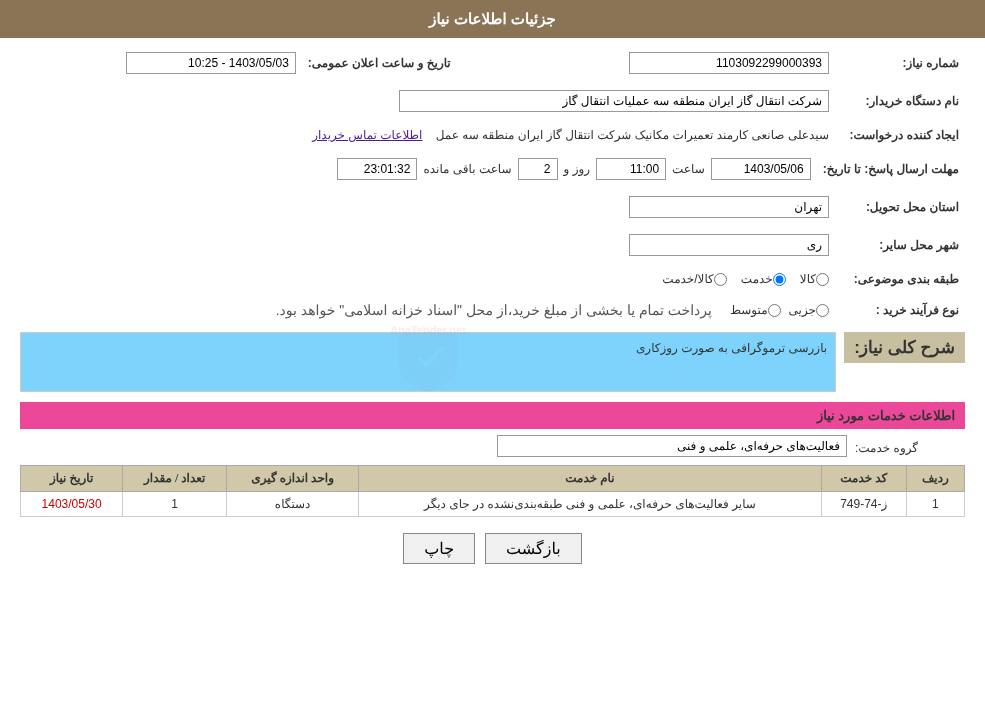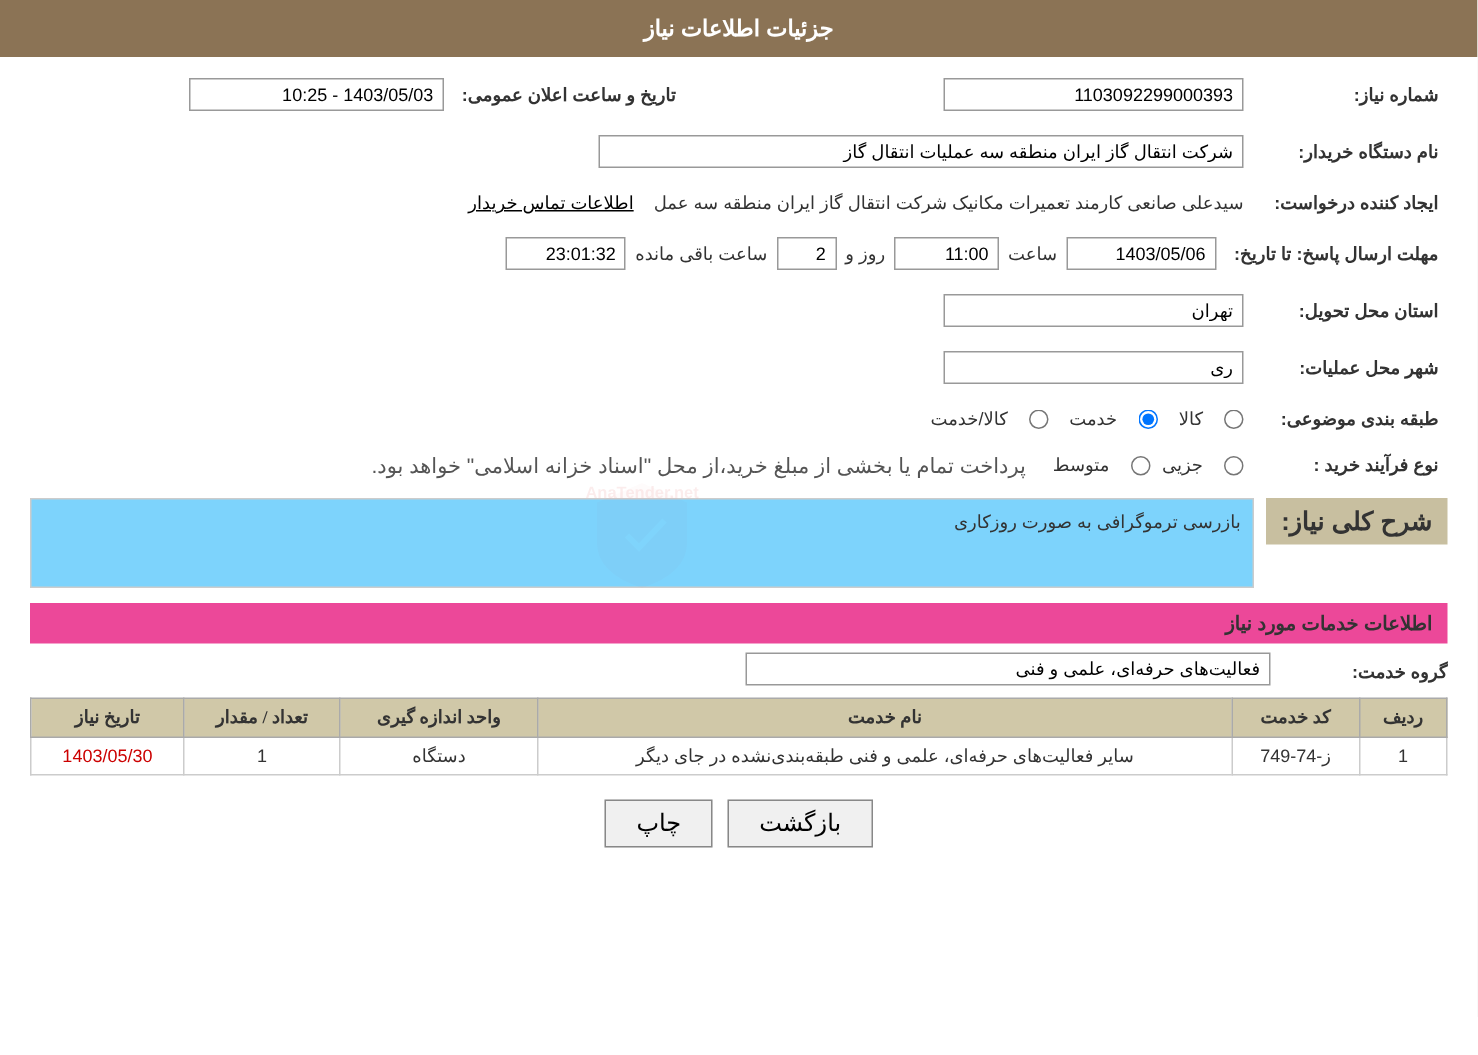--- a/index.html
+++ b/index.html
@@ -68,35 +68,35 @@
     }
     .section-header {
       background: #ec4899;
       padding: 6px 10px;
       font-weight: bold;
       font-size: 13px;
       margin: 10px 0 6px 0;
       text-align: right;
     }
     .blue-link {
-      color: #000000;
+      color: #4c1d95;
       text-decoration: underline;
       cursor: pointer;
       margin-left: 45px;
     }
     .radio-group {
       display: flex;
       gap: 14px;
       direction: rtl;
       align-items: center;
     }
     .radio-item {
       display: flex;
       align-items: center;
-      gap: 14px;
+      gap: 0;
     }
     .data-table {
       width: 100%;
       border-collapse: collapse;
       margin: 8px 0;
     }
     .data-table th {
       background: #d0c8a8;
       border: 1px solid #aaa;
       padding: 5px 8px;
@@ -147,24 +147,24 @@
       border: 1px solid #888;
       background: #f0f0f0;
     }
     .btn-print {
       background: #f0f0f0;
     }
     .btn-back {
       background: #f0f0f0;
     }
     .row-label {
-      font-weight: bold;
+      font-weight: normal;
       white-space: nowrap;
       min-width: 110px;
-      text-align: right;
+      text-align: left;
       padding-top: 4px;
     }
     .watermark-container {
       position: relative;
       background: #7dd3fc;
       border: 1px solid #ccc;
       padding: 8px;
       min-height: 60px;
     }
     .watermark-img {
@@ -267,21 +267,21 @@
         <td class="value-cell">
           <input type="text" class="input-box" style="width: 200px;" value="تهران" readonly="">
         </td>
       </tr>
     </tbody>
       </table>
 
     <table class="info-table">
       <tbody>
           <tr>
-        <td class="label-cell">شهر محل عملیات:</td>
+        <td class="label-cell">شهر محل سایر:</td>
         <td class="value-cell">
           <input type="text" class="input-box" style="width: 200px;" value="ری" readonly="">
         </td>
       </tr>
     </tbody>
       </table>
 
     <table class="info-table">
       <tbody>
           <tr>

